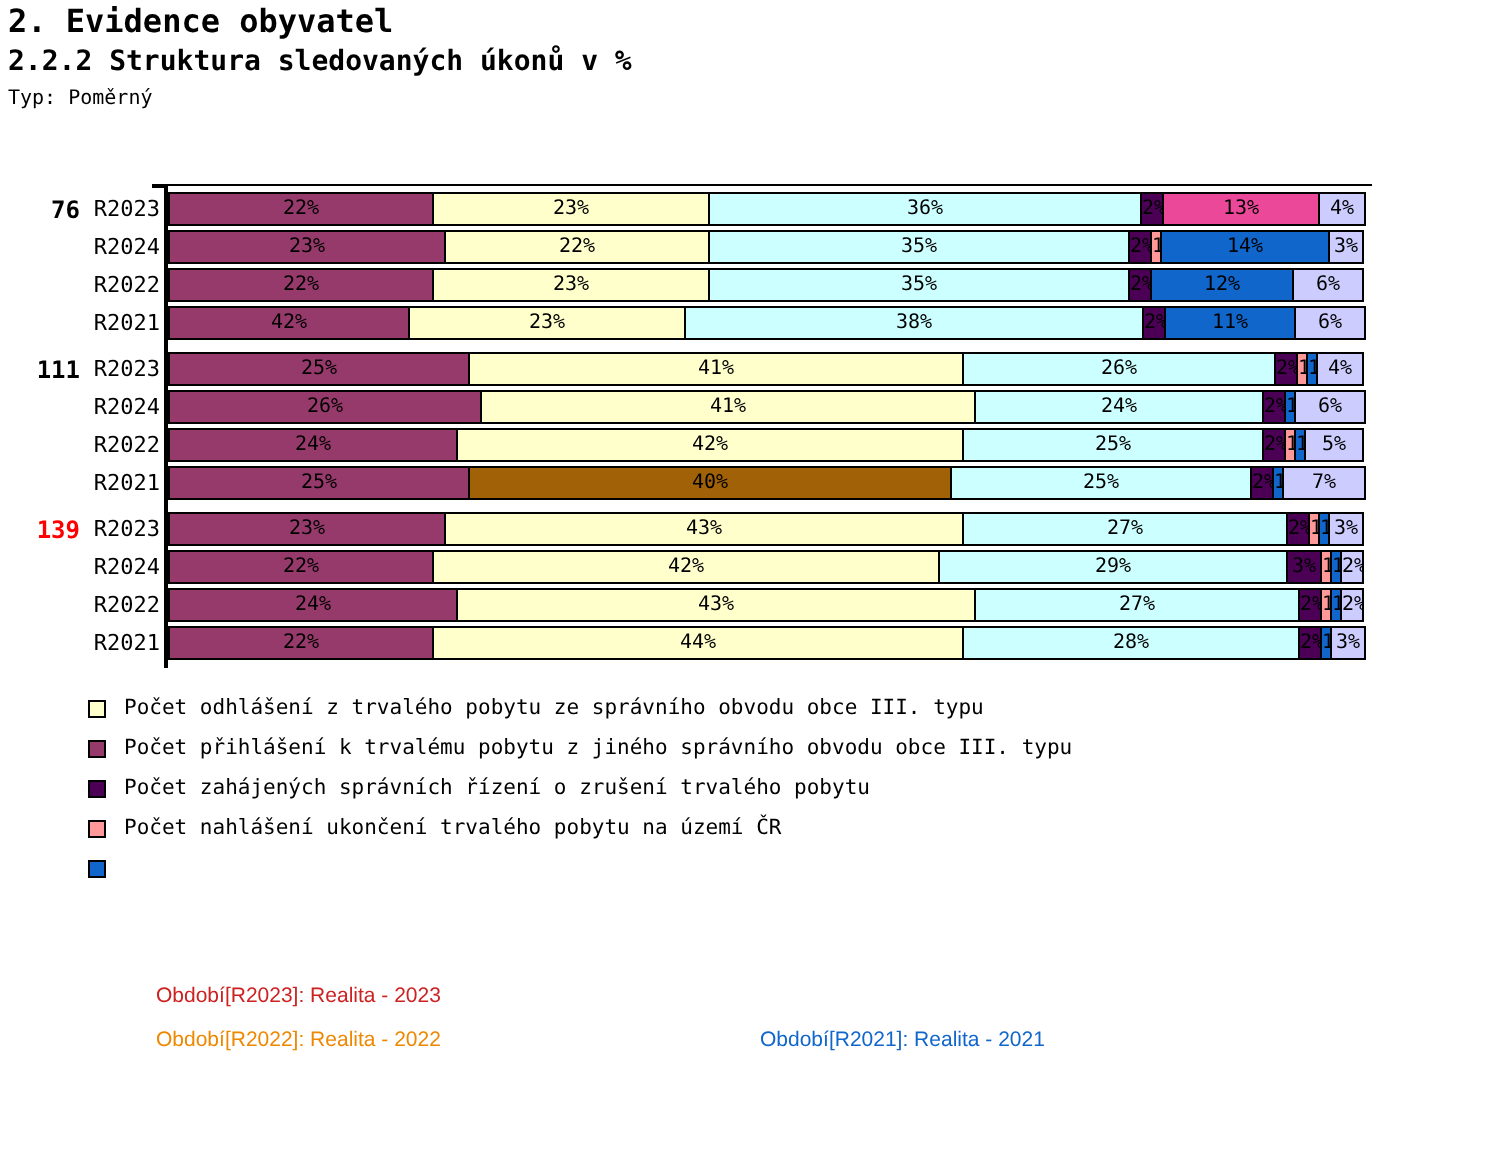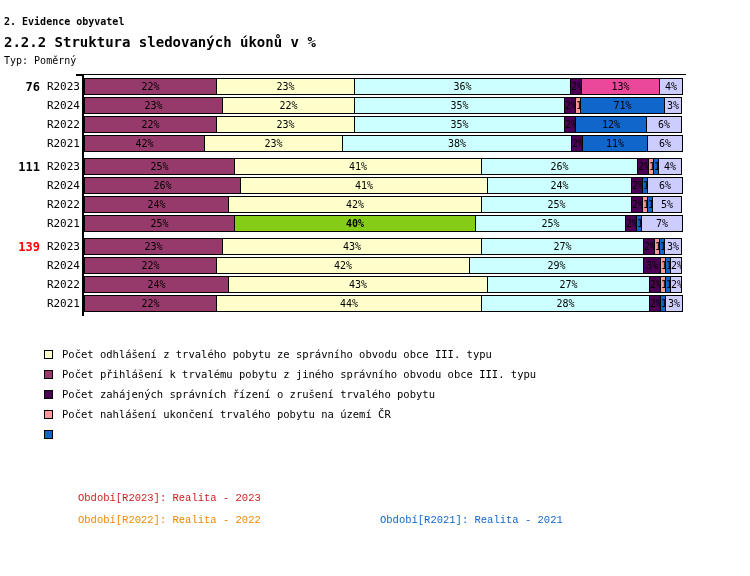--- a/index.html
+++ b/index.html
@@ -18,25 +18,24 @@
 
   
   #header {
     position: absolute;
     left: 4px;
     top: 2px;
     width: 740px;
   }
   .title1 {
     font-family: "DejaVu Sans Mono", monospace;
-    font-size: 10px;
+    font-size: 16px;
     font-weight: bold;
     line-height: 18px;
     white-space: pre;
-    margin-top: 11px;
   }
   .title2 {
     font-family: "DejaVu Sans Mono", monospace;
     font-size: 14px;
     font-weight: bold;
     line-height: 18px;
     white-space: pre;
     margin-top: 2px;
   }
   .subtitle {
@@ -44,21 +43,21 @@
     font-size: 10px;
     line-height: 13px;
     margin-top: 3px;
     white-space: pre;
   }
 
   
   #chart {
     position: absolute;
     left: 0px;
-    top: 72px;
+    top: 90px;
     width: 630px;
     height: 250px;
   }
   #axis-line {
     position: absolute;
     left: 82px;
     top: 2px;
     width: 2px;
     height: 242px;
     background: #000000;
@@ -168,21 +167,21 @@
     top: 491px;
     width: 660px;
   }
   .period-line {
     height: 22px;
     position: relative;
   }
   .period {
     position: absolute;
     top: 0;
-    font-family: Liberation Mono, monospace;
+    font-family: Liberation Sans, sans-serif;
     font-size: 10.5px;
     line-height: 14px;
     white-space: pre;
   }
   .period.col1 { left: 0px; }
   .period.col2 { left: 302px; }
 </style>
 </head>
 <body>
 
@@ -211,21 +210,21 @@
           </div>
         </div>
         <div class="row" style="top: 19px;">
           <div class="row-label">R2024</div>
           <div class="bar" style="width: 604px;">
             <div class="seg" style="width: 139px; background: rgb(150, 58, 107);"><span>23%</span></div>
             <div class="seg" style="width: 133px; background: rgb(255, 255, 204);"><span>22%</span></div>
             <div class="seg" style="width: 211px; background: rgb(204, 255, 255);"><span>35%</span></div>
             <div class="seg" style="width: 12px; background: rgb(75, 0, 85);"><span>2%</span></div>
             <div class="seg" style="width: 6px; background: rgb(255, 153, 153);"><span>1%</span></div>
-            <div class="seg" style="width: 85px; background: rgb(17, 102, 204);"><span>71%</span></div>
+            <div class="seg" style="width: 85px; background: rgb(17, 102, 204);"><span>14%</span></div>
             <div class="seg" style="width: 18px; background: rgb(204, 204, 255);"><span>3%</span></div>
           </div>
         </div>
         <div class="row" style="top: 38px;">
           <div class="row-label">R2022</div>
           <div class="bar" style="width: 604px;">
             <div class="seg" style="width: 133px; background: rgb(150, 58, 107);"><span>22%</span></div>
             <div class="seg" style="width: 139px; background: rgb(255, 255, 204);"><span>23%</span></div>
             <div class="seg" style="width: 211px; background: rgb(204, 255, 255);"><span>35%</span></div>
             <div class="seg" style="width: 12px; background: rgb(75, 0, 85);"><span>2%</span></div>
@@ -279,21 +278,21 @@
             <div class="seg" style="width: 12px; background: rgb(75, 0, 85);"><span>2%</span></div>
             <div class="seg" style="width: 6px; background: rgb(255, 153, 153);"><span>1%</span></div>
             <div class="seg" style="width: 6px; background: rgb(17, 102, 204);"><span>1%</span></div>
             <div class="seg" style="width: 30px; background: rgb(204, 204, 255);"><span>5%</span></div>
           </div>
         </div>
         <div class="row" style="top: 57px;">
           <div class="row-label">R2021</div>
           <div class="bar" style="width: 604px;">
             <div class="seg" style="width: 151px; background: rgb(150, 58, 107);"><span>25%</span></div>
-            <div class="seg" style="width: 242px; background: #84cc16; font-weight: bold;"><span>40%</span></div>
+            <div class="seg" style="width: 242px; background: #a16207;"><span>40%</span></div>
             <div class="seg" style="width: 151px; background: rgb(204, 255, 255);"><span>25%</span></div>
             <div class="seg" style="width: 12px; background: rgb(75, 0, 85);"><span>2%</span></div>
             <div class="seg" style="width: 6px; background: rgb(17, 102, 204);"><span>1%</span></div>
             <div class="seg" style="width: 42px; background: rgb(204, 204, 255);"><span>7%</span></div>
           </div>
         </div>
       </div>
       <div class="group" style="top: 166px; height: 76px;">
         <div class="group-total" style="color: rgb(255, 0, 0); top: 2px;">139</div>
         <div class="row" style="top: 0px;">

